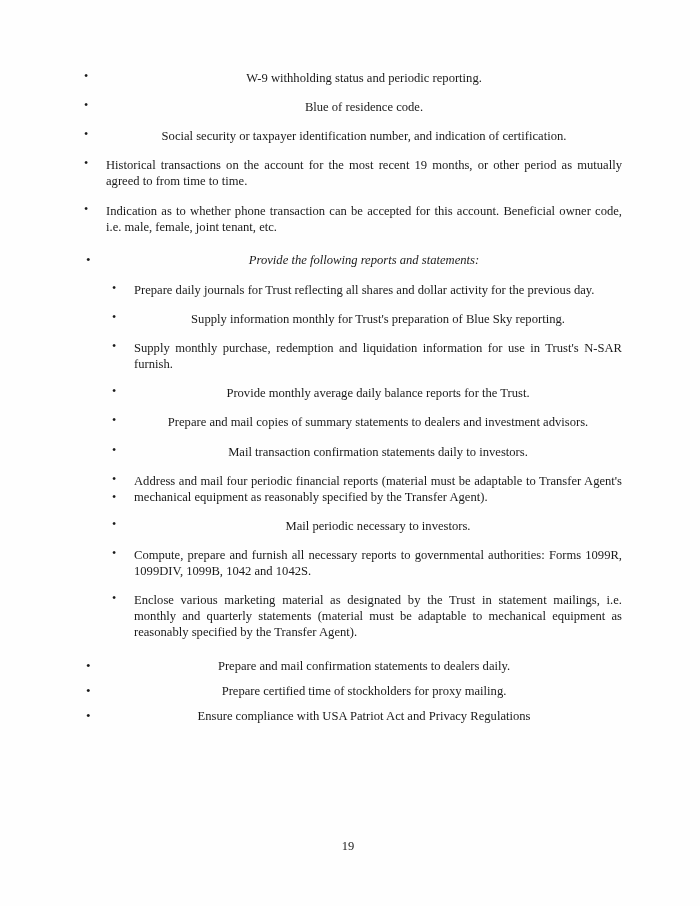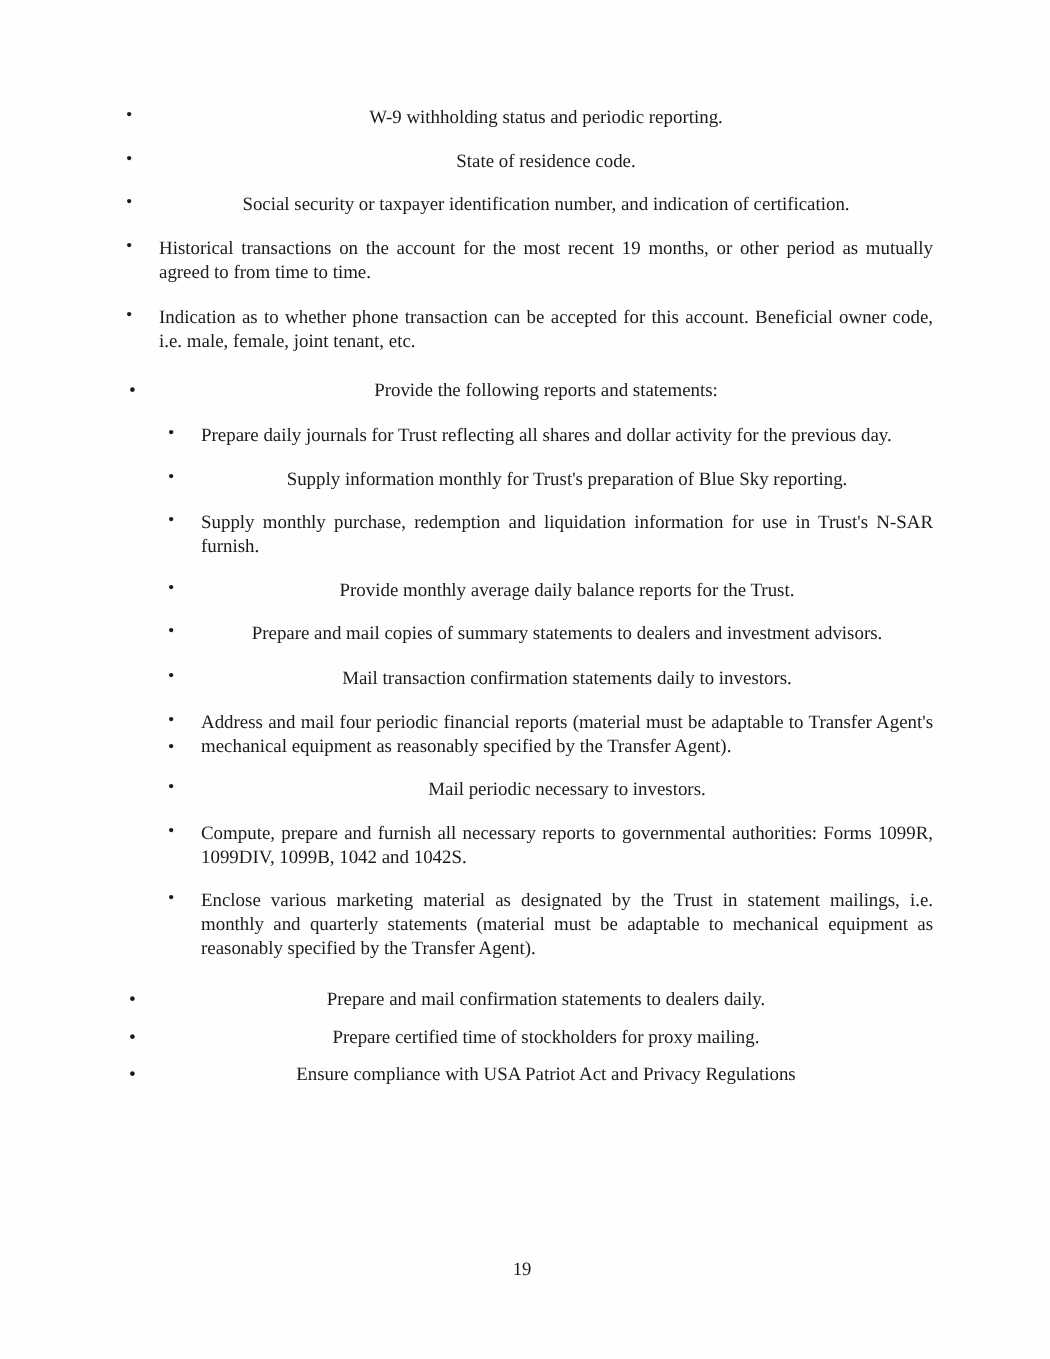--- a/index.html
+++ b/index.html
@@ -81,20 +81,21 @@
   li.l2.double .bullet2 {
     position: absolute;
     left: 6px;
     top: 17px;
     font-size: 12px;
   }
   .spacer-4 { height: 4px; }
 
   .section-lead {
     margin-bottom: 14px;
+    font-style: italic;
   }
   .tail-items li.l1 {
     margin-bottom: 20px;
   }
   .page-number {
     position: absolute;
     left: 0;
     right: 4px;
     bottom: 52px;
     text-align: center;
@@ -108,21 +109,21 @@
 <div class="page">
   <div class="content">
 
     <ul class="level2 top-nested">
       <li class="l2">
         <span class="bullet">•</span>
         <span class="txt nojust">W-9 withholding status and periodic reporting.</span>
       </li>
       <li class="l2">
         <span class="bullet">•</span>
-        <span class="txt nojust">State of residence code.</span>
+        <span class="txt nojust">Blue of residence code.</span>
       </li>
       <li class="l2">
         <span class="bullet">•</span>
         <span class="txt nojust">Social security or taxpayer identification number, and indication of certification.</span>
       </li>
       <li class="l2">
         <span class="bullet">•</span>
         <span class="txt">Historical transactions on the account for the most recent 19 months, or other period as mutually agreed to from time to time.</span>
       </li>
       <li class="l2">

